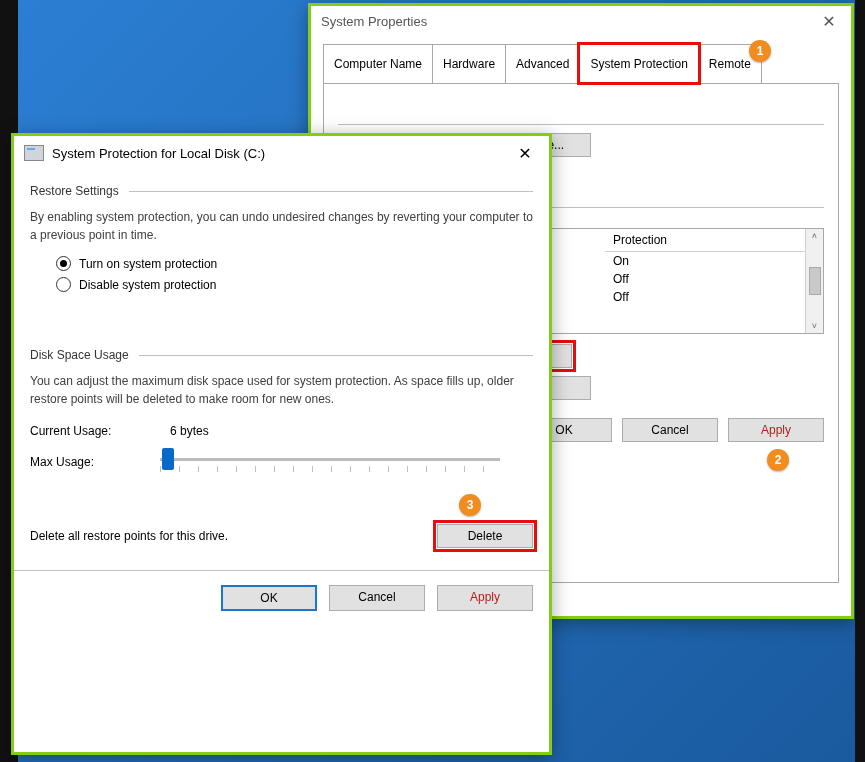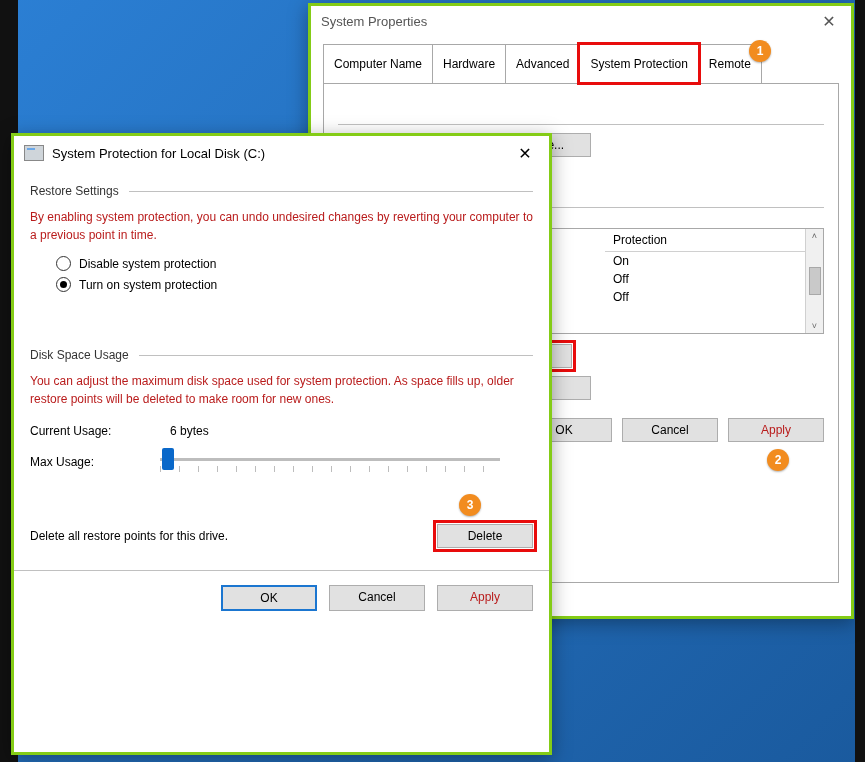--- a/index.html
+++ b/index.html
@@ -162,21 +162,21 @@
     }
     .drive-icon::after{content:"";position:absolute;left:2px;top:2px;width:8px;height:2px;background:#6aa7e8;}
     .dlg-body{
       padding:6px 16px 12px 16px;
     }
     .section-head{
       display:flex; align-items:center; gap:10px;
       color:#333; margin:8px 0 10px 0;
     }
     .section-head .line{flex:1;height:1px;background:#c0c0c0;}
-    .para{ color:#b91c1c; line-height:1.5; margin-bottom:12px;}
+    .para{ color:#404040; line-height:1.5; margin-bottom:12px;}
     .radio-row{ display:flex; align-items:center; gap:8px; margin:6px 0 6px 26px;}
     .radio{
       width:15px;height:15px;border:1px solid #333;border-radius:50%;
       display:inline-flex;align-items:center;justify-content:center;
     }
     .radio.checked::after{content:"";width:7px;height:7px;border-radius:50%;background:#000;}
     .usage-row{display:flex;gap:30px;margin:16px 0 6px 0;}
     .usage-label{width:110px;}
     .slider-wrap{display:flex;align-items:center;gap:20px;margin:10px 0 8px 0;}
     .slider{
@@ -269,26 +269,26 @@
     <div class="close-x" style="color:#000;">✕</div>
   </div>
   <div class="dlg-body">
     <div class="section-head">
       <span>Restore Settings</span>
       <div class="line"></div>
     </div>
     <p class="para">By enabling system protection, you can undo undesired changes by reverting your computer to a previous point in time.</p>
 
     <div class="radio-row">
+      <span class="radio checked"></span>
+      <span>Turn on system protection</span>
+    </div>
+    <div class="radio-row">
       <span class="radio"></span>
       <span>Disable system protection</span>
-    </div>
-    <div class="radio-row">
-      <span class="radio checked"></span>
-      <span>Turn on system protection</span>
     </div>
 
     <div class="section-head" style="margin-top:56px;">
       <span>Disk Space Usage</span>
       <div class="line"></div>
     </div>
     <p class="para">You can adjust the maximum disk space used for system protection. As space fills up, older restore points will be deleted to make room for new ones.</p>
 
     <div class="usage-row">
       <span class="usage-label">Current Usage:</span>

